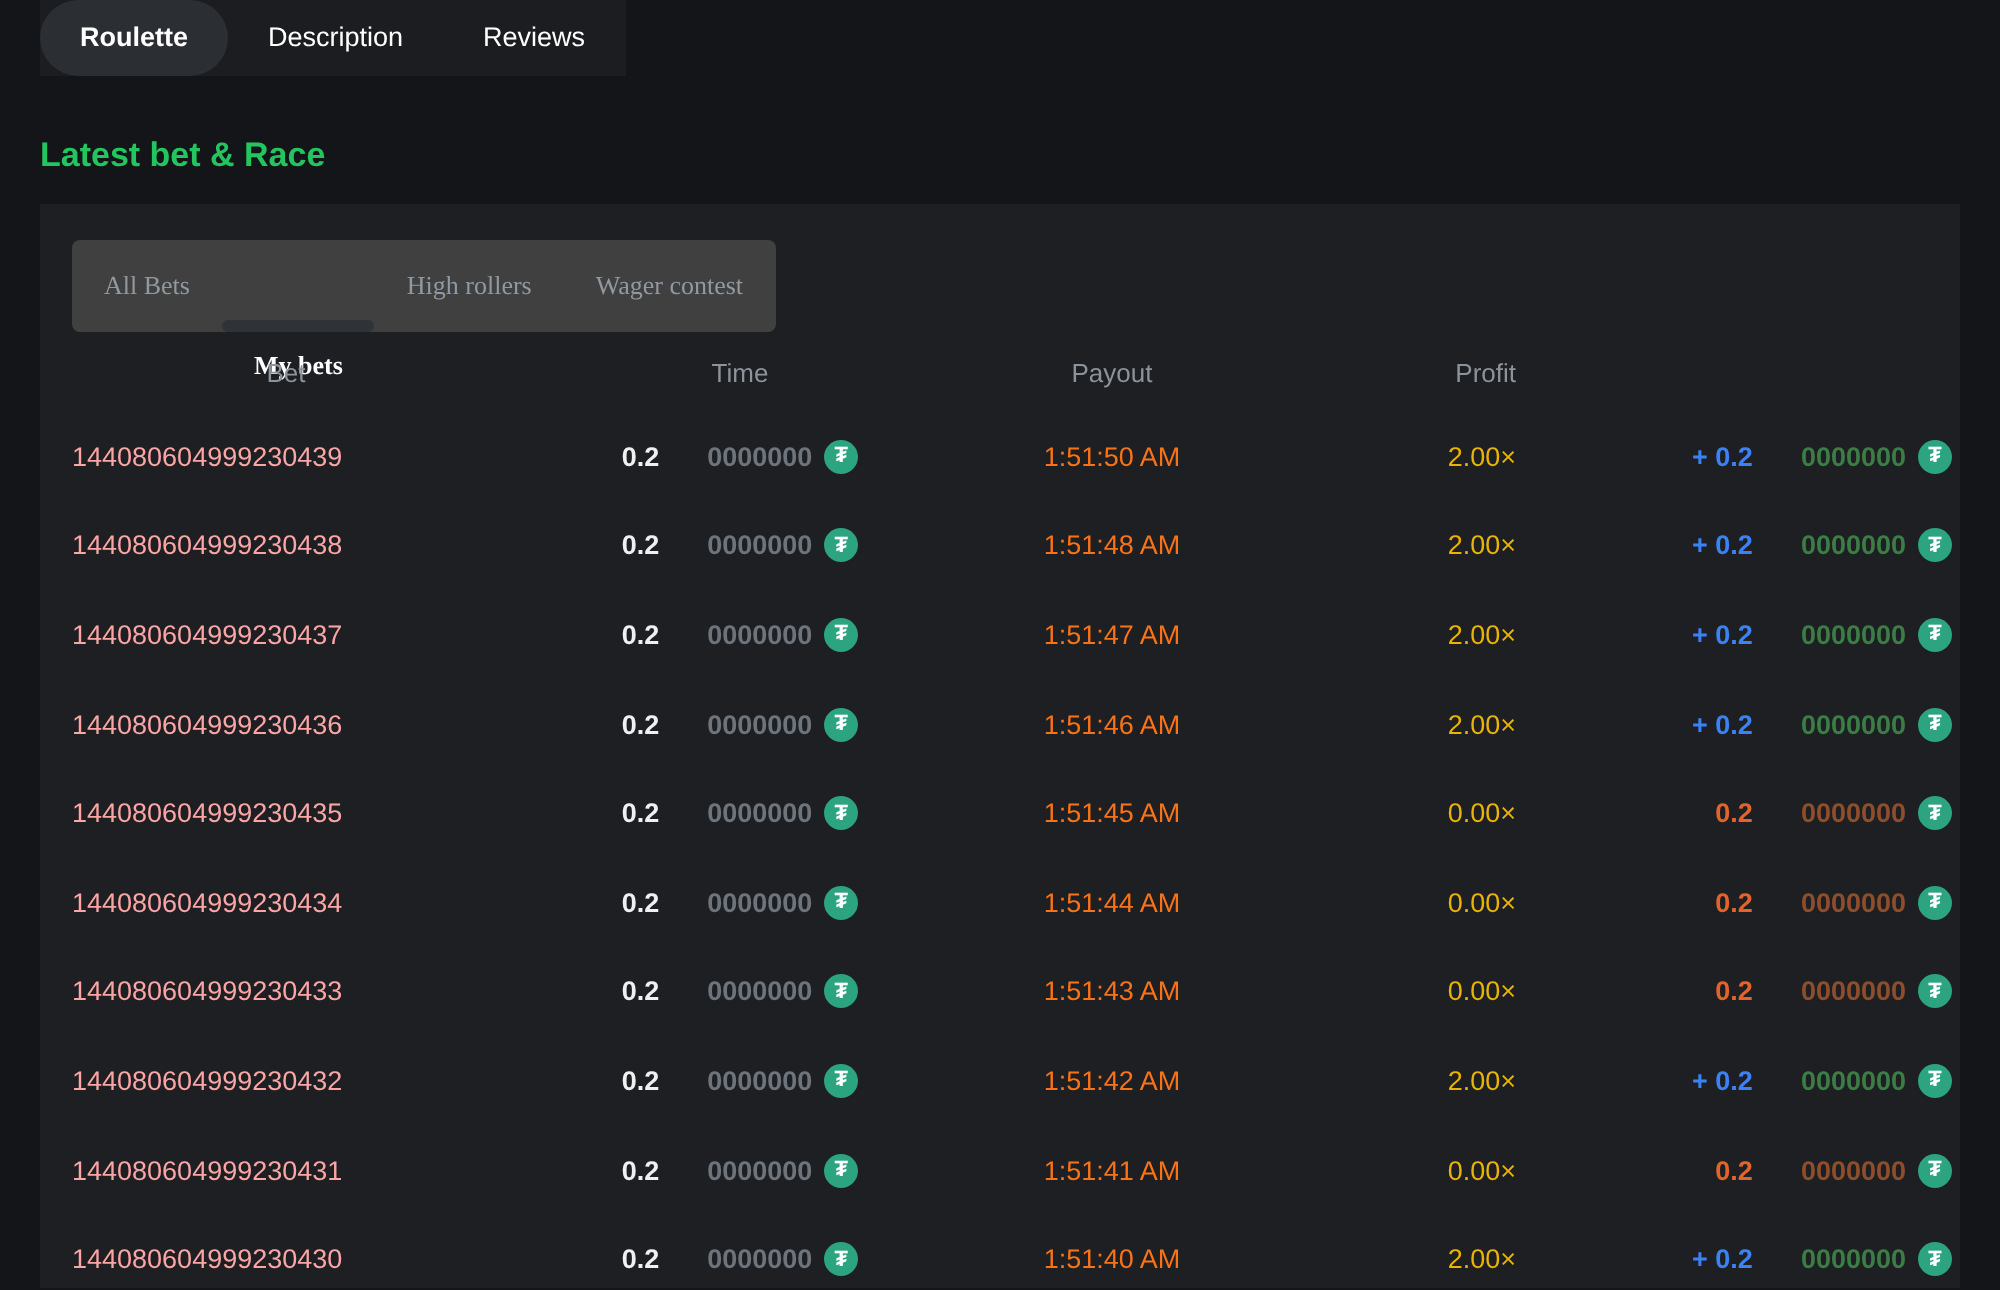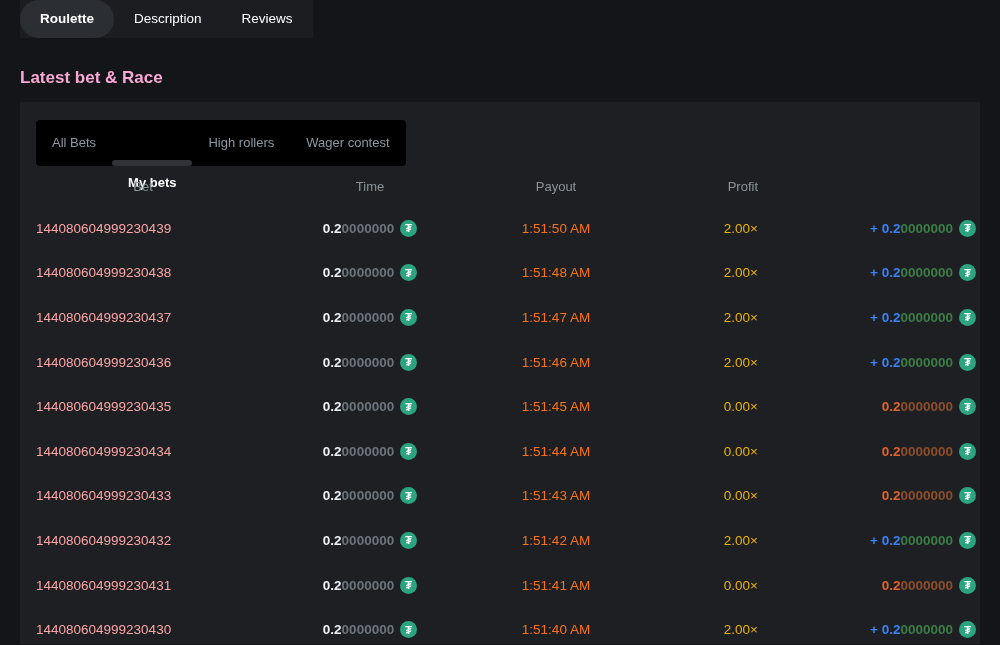--- a/index.html
+++ b/index.html
@@ -31,37 +31,38 @@
     font-weight:bold;
     border-radius:19px;
   }
 
   
   .section-title {
     margin:30px 0 14px 20px;
     font-size:17px;
     line-height:20px;
     font-weight:700;
-    color:#f9a8d4;
+    color:#22c55e;
   }
 
   
   .panel {
     margin:0 20px;
     background:#1d1f23;
     padding:18px 4px 0 16px;
     height:542px;
   }
 
   
   .filter-tabs {
     display:inline-flex;
-    background:#000000;
+    background:#404040;
     border-radius:4px;
     height:46px;
+    font-family:Liberation Serif, serif;
   }
   .filter-tab {
     padding:0 16px;
     line-height:46px;
     font-size:13px;
     color:#9098a0;
     cursor:pointer;
     white-space:nowrap;
     border-radius:4px;
   }
@@ -85,21 +86,21 @@
   .hcell.r { text-align:right; }
 
   .cell { font-size:13.5px; }
   .betid { color:#fca5a5; text-align:left; cursor:pointer; }
   .bet   { text-align:center; display:flex; justify-content:center; align-items:center; }
   .time  { color:#f97316; text-align:center; }
   .payout{ color:#eab308; text-align:right; }
   .profit{ display:flex; justify-content:flex-end; align-items:center; }
 
   .v-bold { font-weight:700; color:#eef0f2; }
-  .v-dim  { font-weight:600; color:#6d747c; }
+  .v-dim  { font-weight:600; color:#6d747c;margin-left:24px; }
 
   .profit.win .v-bold  { color:#3b82f6; }
   .profit.win .v-dim   { color:#3c7d45; }
   .profit.loss .v-bold { color:#e4632a; }
   .profit.loss .v-dim  { color:#8e4e2b; }
 
   .coin {
     width:17px; height:17px;
     border-radius:50%;
     background:#2ba47f;

